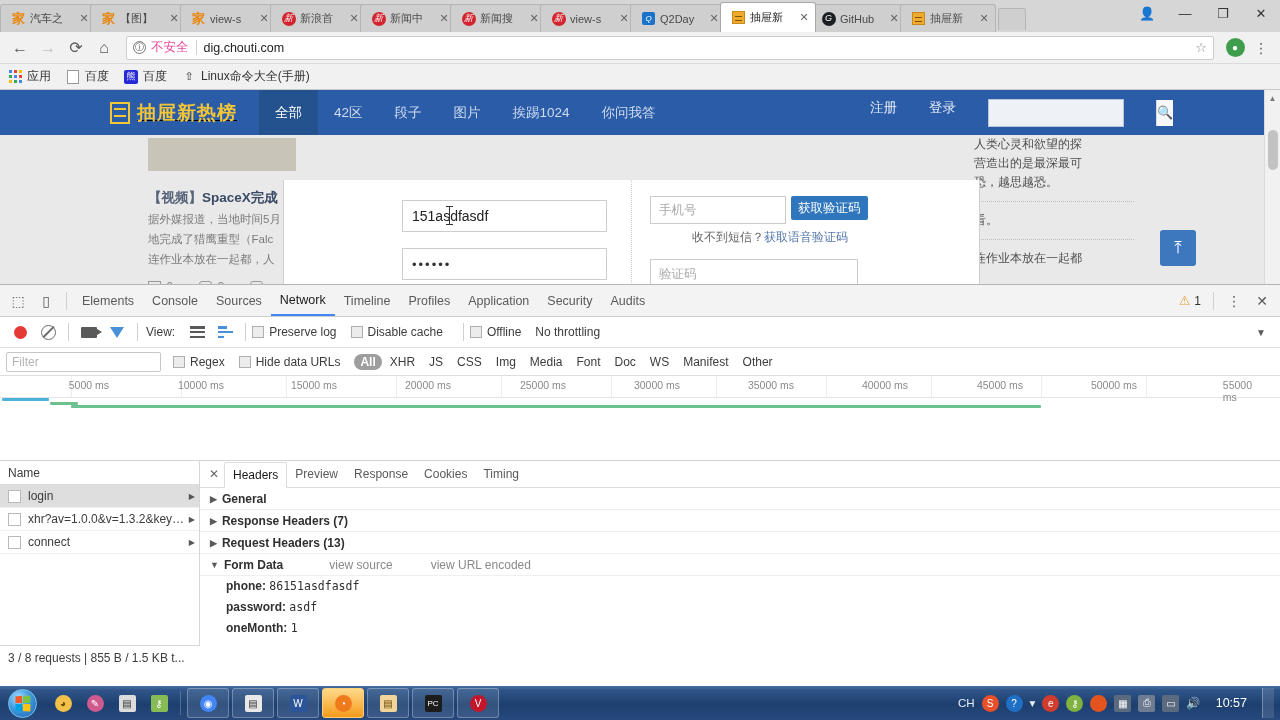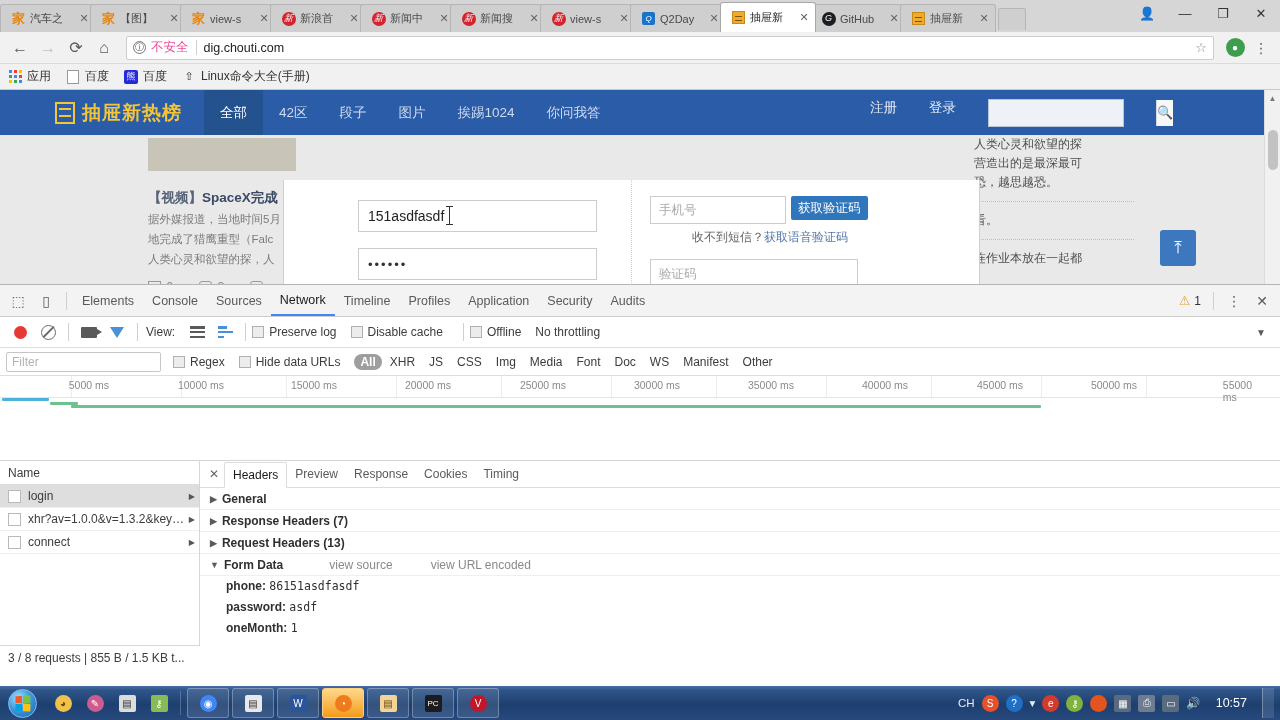--- a/index.html
+++ b/index.html
@@ -112,21 +112,21 @@
   .viewport {
     position: absolute; top: 90px; left: 0; width: 1280px; height: 194px;
     background: #e8e8e8; overflow: hidden;
   }
   .site-header {
     position: absolute; top: 0; left: 0; width: 1264px; height: 45px;
     background: #2b5ca8;
     display: flex; align-items: center;
   }
   .site-logo {
-    display: flex; align-items: center; margin-left: 55px; margin-right: 22px;
+    display: flex; align-items: center; margin-left: 110px; margin-right: 22px; text-decoration: underline;
   }
   .logo-mark {
     width: 20px; height: 22px; border: 2px solid #f3c537; margin-right: 7px; position: relative;
   }
   .logo-mark::before, .logo-mark::after {
     content:''; position:absolute; left: 2px; right:2px; height: 2px; background:#f3c537;
   }
   .logo-mark::before { top: 4px; } .logo-mark::after { top: 11px; }
   .logo-text { color: #f3c537; font-size: 19px; font-weight: bold; letter-spacing: 1px; }
   .site-nav { display: flex; align-items: center; height: 45px; }
@@ -181,23 +181,23 @@
 
   
   .modal {
     position: absolute; left: 283px; top: 90px; width: 697px; height: 194px;
     background: #fff; border: 1px solid #cfcfcf; border-top: none;
     display: flex;
   }
   .modal-left { width: 348px; border-right: 1px dotted #cfcfcf; padding: 20px 40px 0 74px; position: relative; }
   .modal-right { flex: 1 1 auto; padding: 16px 28px 0 18px; }
   .m-input {
-    width: 239px; height: 32px; border: 1px solid #ccc; padding: 12px 9px;
+    width: 205px; height: 32px; border: 1px solid #ccc; padding: 12px 9px;
     font-size: 14px; color: #222; display: flex; align-items: center; background: #fff;
-    margin-bottom: 16px; font-family: "Liberation Sans", sans-serif;
+    margin-bottom: 16px; font-family: "Liberation Sans", sans-serif; margin-left: 44px;
   }
   .pw-dots { letter-spacing: 2px; font-size: 13px; color: #333; }
   .caret-i {
     position: absolute; left: 165px; top: 26px; width: 1px; height: 19px; background: #333;
   }
   .caret-i::before, .caret-i::after {
     content:''; position:absolute; left:-3px; width:7px; height:1px; background:#333;
   }
   .caret-i::before { top: 0; } .caret-i::after { bottom: 0; }
   .r-row { display: flex; align-items: flex-start; }
@@ -526,21 +526,21 @@
   </div>
 
   <div class="page-body">
     <div class="content-left">
       <div class="thumb-box"></div>
       <div class="art-title">
         <span>【视频】</span><b>SpaceX完成</b>
       </div>
       <div class="art-line">据外媒报道，当地时间5月</div>
       <div class="art-line">地完成了猎鹰重型（Falc</div>
-      <div class="art-line">人类心灵和欲望的探，人</div>
+      <div class="art-line">连作业本放在一起都，人</div>
       <div class="art-meta">
         <span><i class="meta-ico"></i><span>6</span></span>
         <span><i class="meta-ico round"></i><span>2</span></span>
         <span><i class="meta-ico round"></i></span>
       </div>
     </div>
 
     <div class="content-right">
       <div class="cr-line">人类心灵和欲望的探</div>
       <div class="cr-line">营造出的是最深最可</div>

